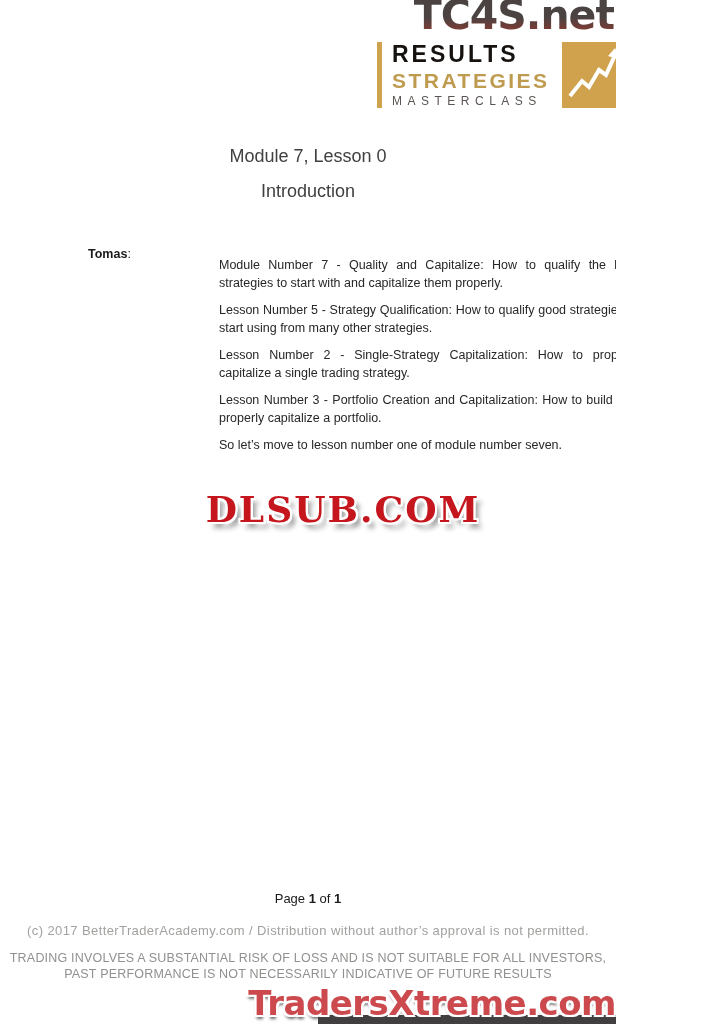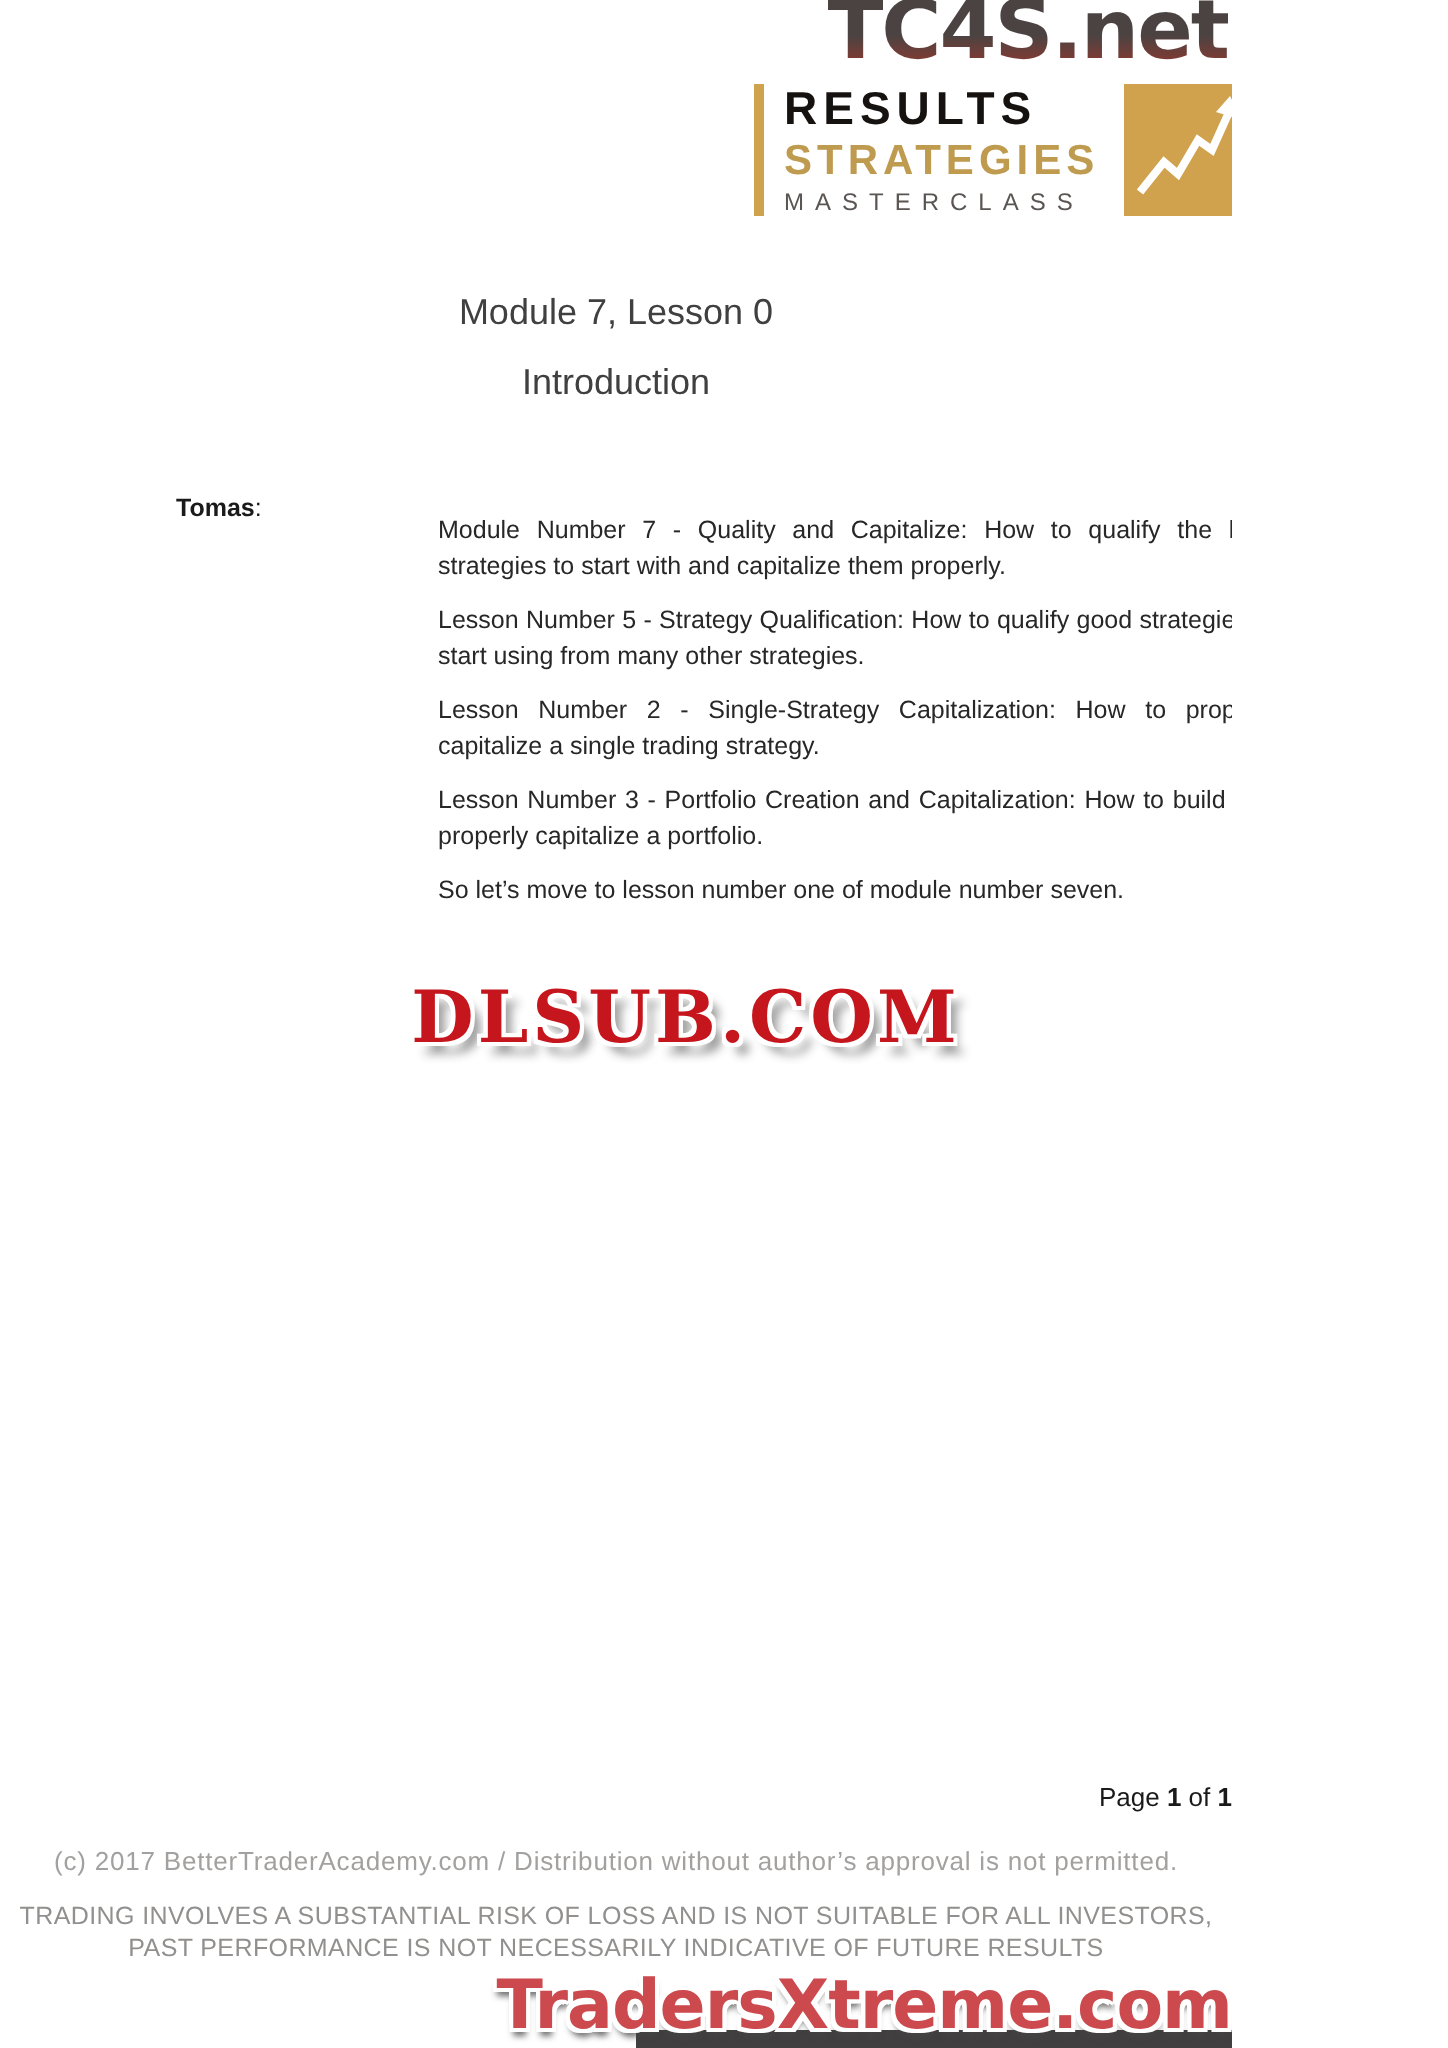--- a/index.html
+++ b/index.html
@@ -52,21 +52,21 @@
     font-size:36px; letter-spacing:2px; color:#c4161c;
     text-shadow:
       -2px -2px 0 #fff, 2px -2px 0 #fff, -2px 2px 0 #fff, 2px 2px 0 #fff,
       -2px 0 0 #fff, 2px 0 0 #fff, 0 -2px 0 #fff, 0 2px 0 #fff,
       5px 6px 5px rgba(40,40,40,.45);
     z-index:4;
     margin-left:35px;
   }
 
   
-  .pageno { position:absolute; top:891px; left:0; width:100%; text-align:right; font-size:13px; color:#1a1a1a; }
+  .pageno { position:absolute; top:891px; left:0; width:100%; text-align:center; font-size:13px; color:#1a1a1a; }
   .pageno .num { font-weight:bold; }
   .copyright {
     position:absolute; top:923px; left:0; width:100%; text-align:center;
     font-size:13px; color:#a3a19f; letter-spacing:0.4px;
   }
   .disclaimer {
     position:absolute; top:950px; left:0; width:100%; text-align:center;
     font-size:12.5px; line-height:16px; color:#92908e; letter-spacing:0.2px;
   }
 

